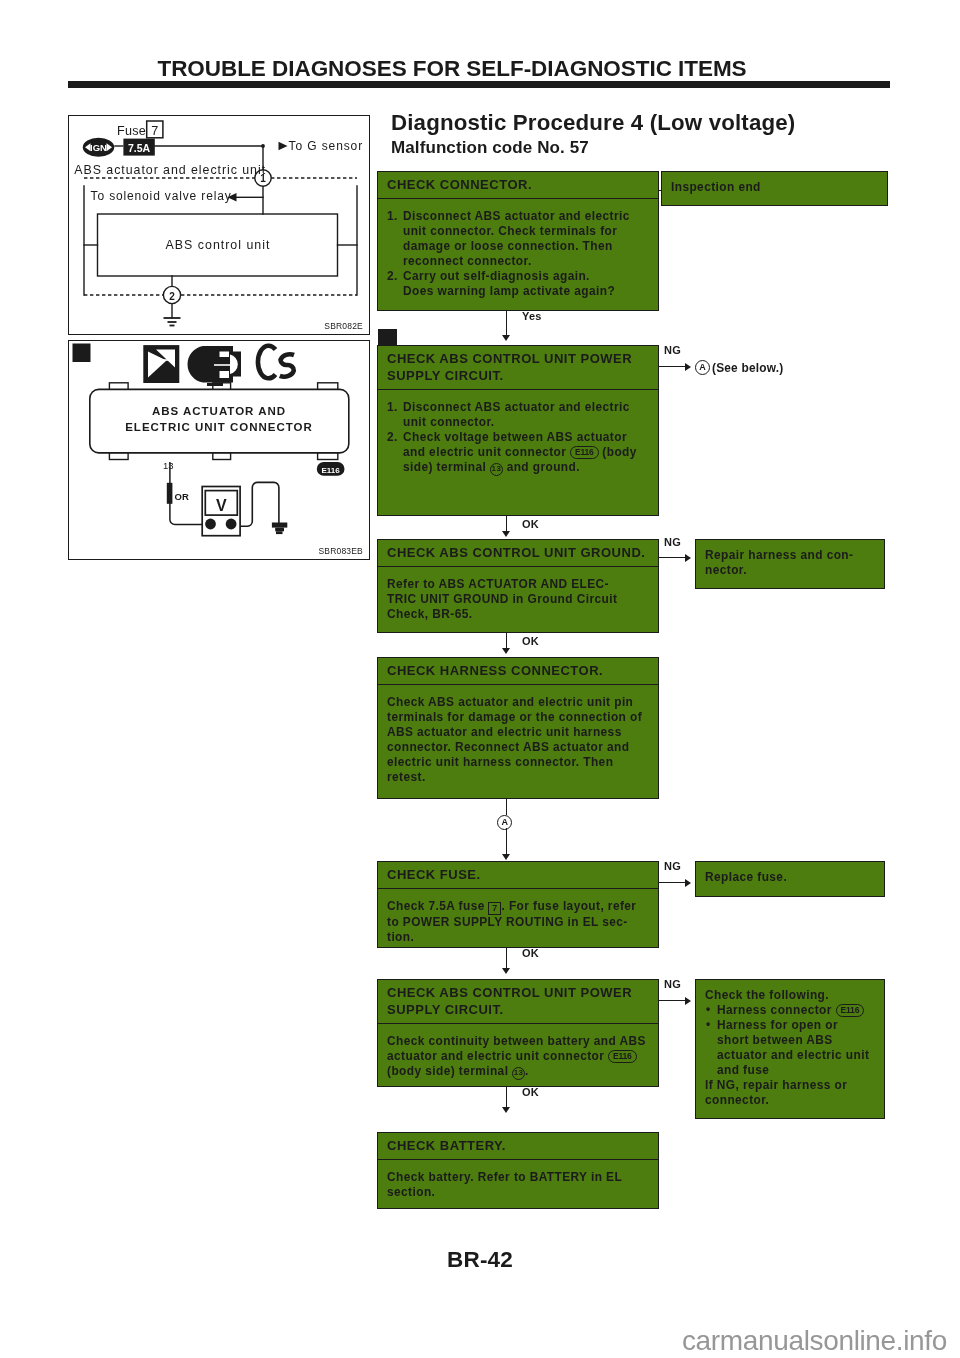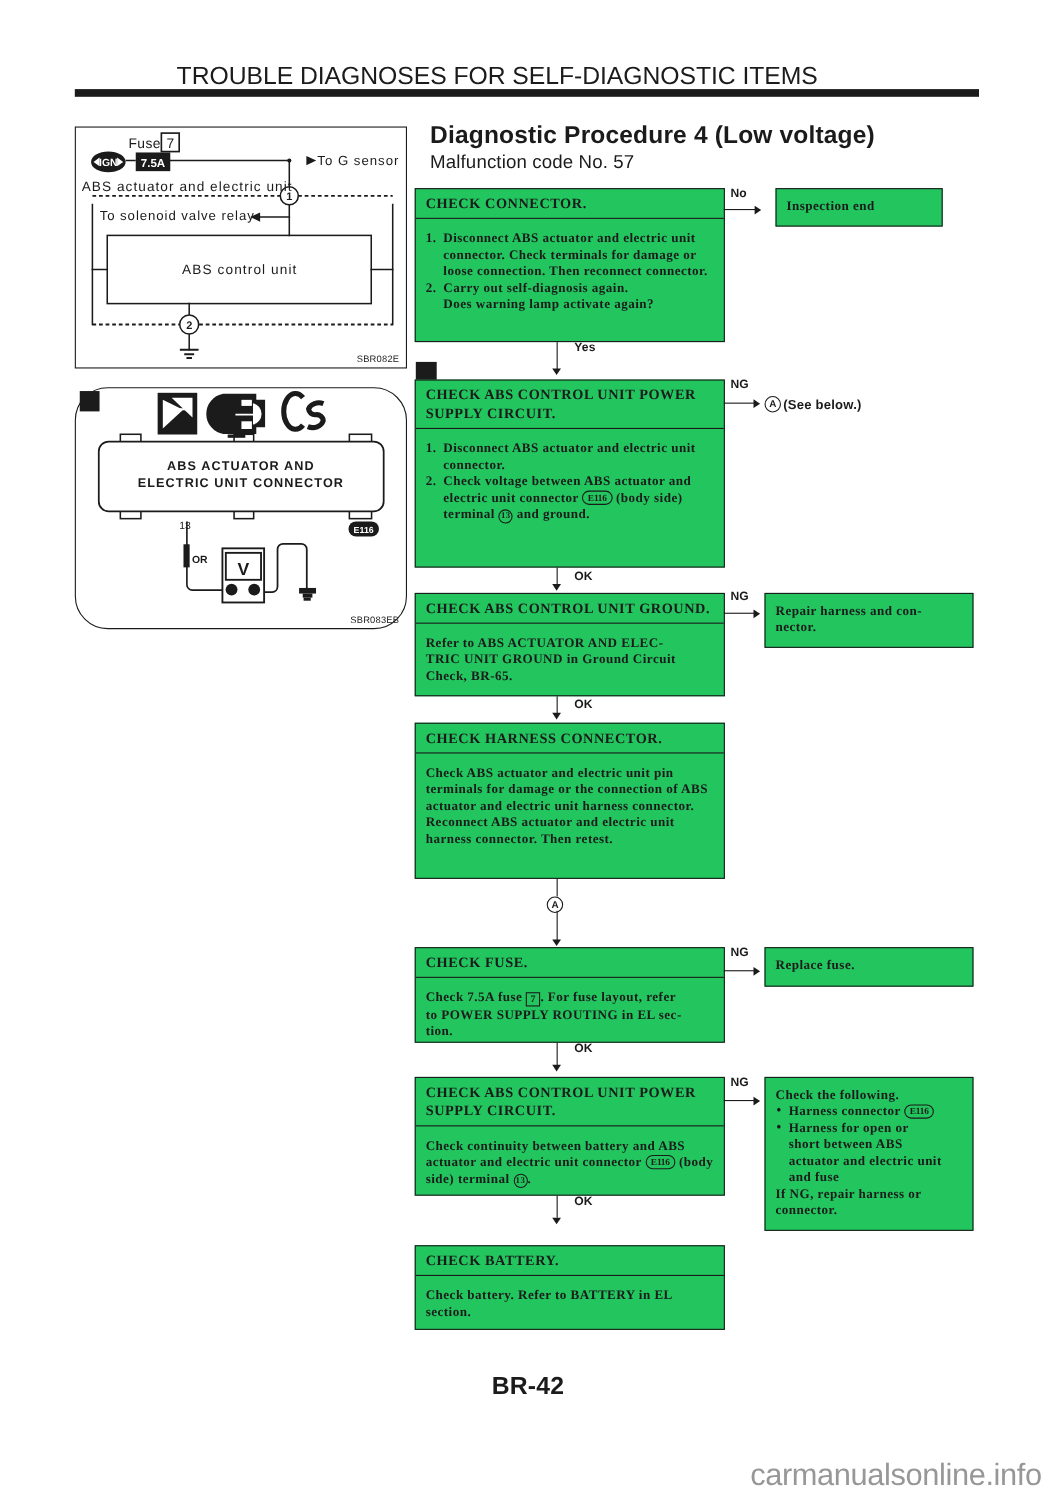--- a/index.html
+++ b/index.html
@@ -2,36 +2,36 @@
 <html><head>
 <meta charset="utf-8">
 <title>BR-63</title>
 <style>
   html,body{margin:0;padding:0;}
   body{width:960px;height:1358px;background:#ffffff;font-family:"Liberation Sans",sans-serif;color:#1b1b1b;overflow:hidden;}
   .page{position:absolute;left:0;top:0;width:960px;height:1358px;background:#fff;}
   .abs{position:absolute;}
 
   
-  #hdr-title{left:0;top:56px;width:904px;text-align:center;font-size:22.5px;font-weight:normal;letter-spacing:-.05px;
+  #hdr-title{left:0;top:56px;width:904px;text-align:center;font-size:22.5px;font-weight:bold;letter-spacing:-.05px;
              white-space:nowrap;}
   #hdr-rule{left:68px;top:81px;width:822px;height:7px;background:#1b1b1b;}
 
   
   #main-title{left:391px;top:110px;font-size:22.3px;font-weight:bold;letter-spacing:.15px;white-space:nowrap;}
-  #main-sub{left:391px;top:138px;font-size:17px;font-weight:normal;letter-spacing:.1px;white-space:nowrap;}
+  #main-sub{left:391px;top:138px;font-size:17px;font-weight:bold;letter-spacing:.1px;white-space:nowrap;}
 
   
   .illus{border:1.5px solid #1b1b1b;background:#fff;}
   #illus1{left:68px;top:115px;width:300px;height:218px;}
-  #illus2{left:68px;top:352px;width:300px;height:218px;border-radius:30px;}
+  #illus2{left:68px;top:340px;width:300px;height:218px;}
   .illus-code{position:absolute;right:6px;bottom:3px;font-size:8.5px;font-weight:normal;letter-spacing:.2px;}
 
   
-  .fbox{position:absolute;border:1.6px solid #1b1b1b;background:#22c55e;box-sizing:border-box;font-family:Liberation Serif, serif;}
+  .fbox{position:absolute;border:1.6px solid #1b1b1b;background:#4d7c0f;box-sizing:border-box;}
   .fhead{border-bottom:1.6px solid #1b1b1b;padding:5px 8px 4px 9px;font-size:13px;font-weight:bold;letter-spacing:.5px;line-height:1.3;}
   .fbody{padding:10px 8px 4px 9px;font-size:11.9px;font-weight:bold;letter-spacing:.42px;line-height:15.0px;}
   .plain{padding:8px 8px 4px 9px;font-size:11.9px;font-weight:bold;letter-spacing:.42px;line-height:15.0px;}
   .numlist{margin:0;padding:0;list-style:none;}
   .numlist li{position:relative;padding-left:16px;}
   .numlist li .n{position:absolute;left:0;top:0;}
   .bullist{margin:0;padding:0;list-style:none;}
   .bullist li{position:relative;padding-left:12px;}
   .bullist li .b{position:absolute;left:1px;top:-1px;font-size:12px;}
 
@@ -207,21 +207,21 @@
         <ul class="numlist">
           <li><span class="n">1.</span><span>Disconnect ABS actuator and electric unit connector. Check terminals for damage or loose connection. Then reconnect connector.</span></li>
           <li><span class="n">2.</span><span>Carry out self-diagnosis again.</span><br><span>Does warning lamp activate again?</span></li>
         </ul>
       </div>
     </div>
 
     <div class="hline" style="left:658px;top:190px;width:31px"></div>
     <div class="arrowright" style="left:686px;top:186.5px"></div>
     <div class="lbl" style="left:664px;top:170px">No</div>
-    <div class="fbox" style="left:705px;top:170.5px;width:152px;height:35.5px">
+    <div class="fbox" style="left:661px;top:170.5px;width:227px;height:35.5px">
       <div class="plain">Inspection end</div>
     </div>
 
     <div class="vline" style="left:506px;top:311px;height:25px"></div>
     <div class="arrowdown" style="left:502.2px;top:335px"></div>
     <div class="lbl" style="left:522px;top:310px">Yes</div>
 
     <div class="marker-sq" style="left:378px;top:329px;width:19px;height:17px"></div>
     <div class="fbox" style="left:377px;top:345px;width:282px;height:171px">
       <div class="fhead">CHECK ABS CONTROL UNIT POWER SUPPLY CIRCUIT.</div>

